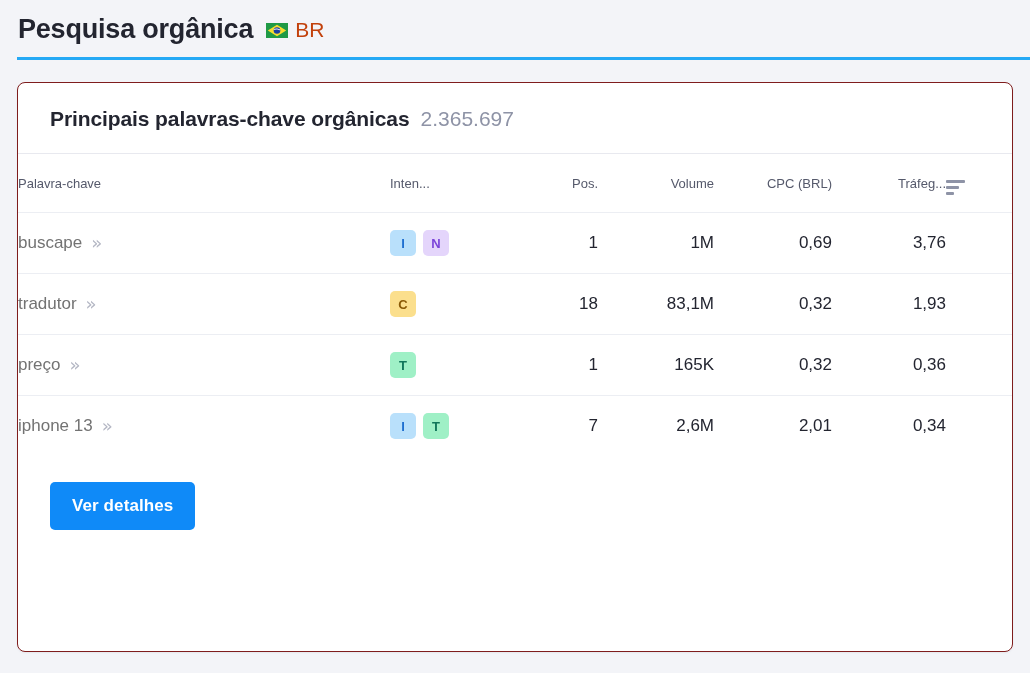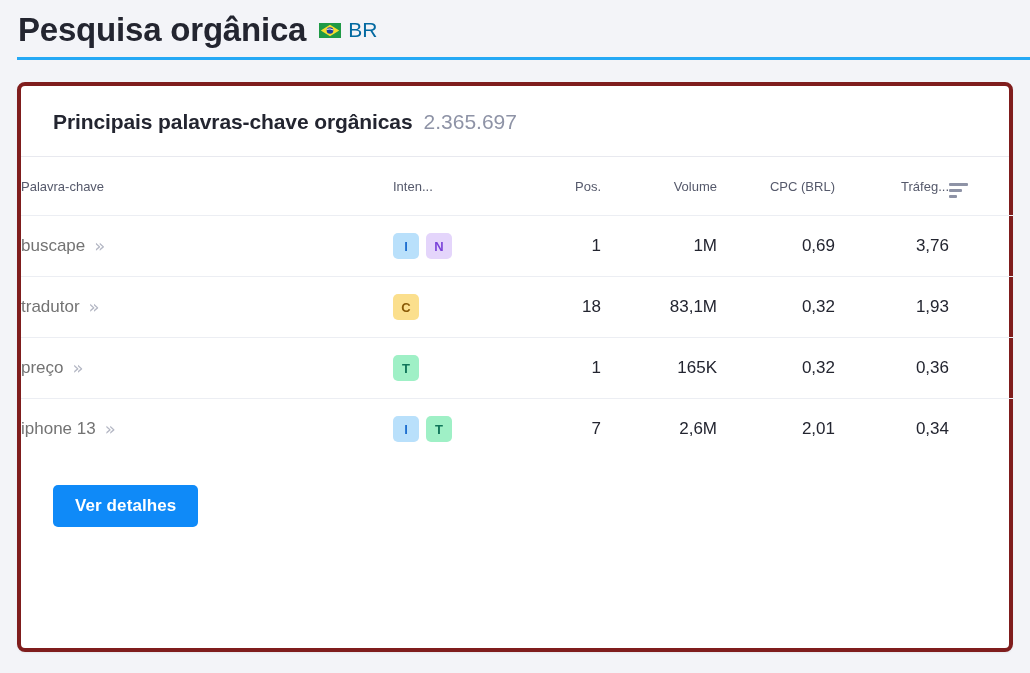--- a/index.html
+++ b/index.html
@@ -17,55 +17,55 @@
 
   
   .page-header {
     padding: 14px 18px 0 18px;
     display: flex;
     align-items: center;
     height: 44px;
     box-sizing: border-box;
   }
   .page-title {
-    font-size: 33px;
+    font-size: 27px;
     font-weight: bold;
     color: #232530;
     letter-spacing: -0.2px;
     line-height: 1;
   }
   .flag {
     width: 22px;
     height: 15px;
     margin-left: 13px;
     margin-right: 7px;
     border-radius: 1px;
     display: inline-block;
     flex: none;
     position: relative;
     top: 1px;
   }
   .country-code {
     font-size: 21px;
-    color: #0369a1;
+    color: #c2410c;
     line-height: 1;
   }
   .accent-rule {
     height: 3px;
     background: #25a9f5;
     margin: 13px 0 0 17px;
     width: 1013px;
   }
 
   
   .card {
     position: relative;
     margin: 22px 17px 0 17px;
     background: #ffffff;
-    border: 4px solid #7f1d1d;
+    border: 1px solid #7f1d1d;
     border-radius: 8px;
     box-shadow: 0 1px 2px rgba(30,35,60,0.06);
     box-sizing: border-box;
     height: 570px;
   }
   .card-header {
     display: flex;
     align-items: baseline;
     padding: 24px 0 0 32px;
     height: 48px;
@@ -195,21 +195,21 @@
   }
   .btn-details {
     background: #0f8af8;
     color: #ffffff;
     border: none;
     border-radius: 5px;
     font-size: 17px;
     font-weight: bold;
     font-family: "Liberation Sans", sans-serif;
     padding: 0 22px;
-    height: 42px;
+    height: 48px;
     cursor: pointer;
     letter-spacing: 0.1px;
   }
 </style>
 </head>
 <body>
 
 <div class="page-header">
   <span class="page-title">Pesquisa orgânica</span>
   <span class="flag">

